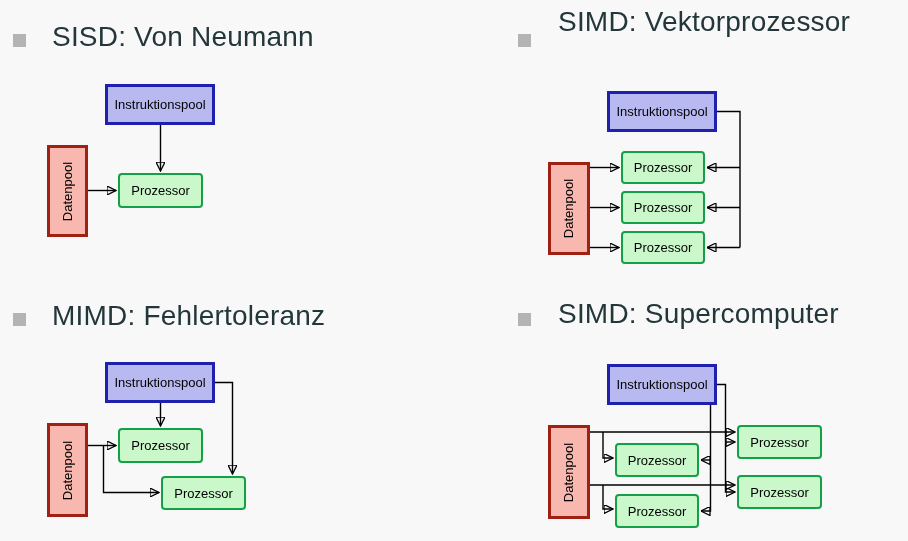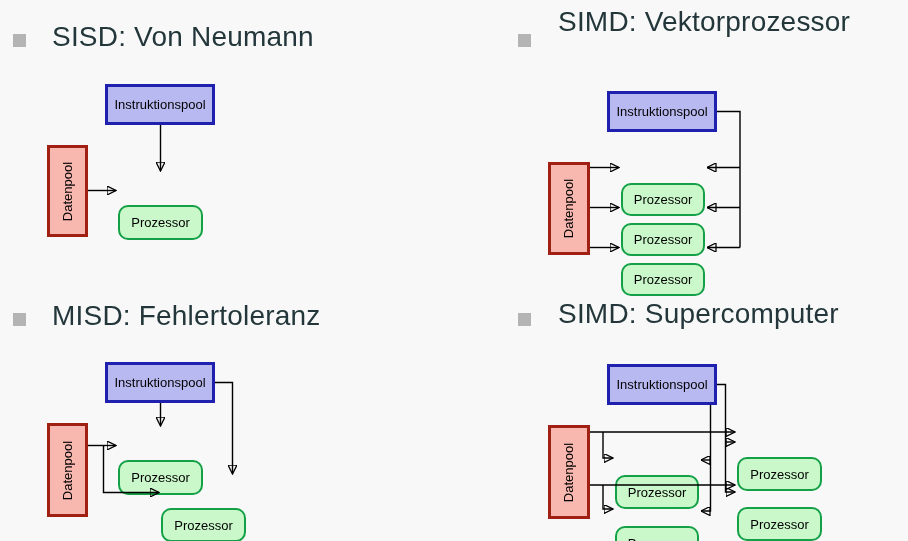--- a/index.html
+++ b/index.html
@@ -55,22 +55,21 @@
     background:var(--data-fill);
     border:3px solid var(--data-border);
   }
   .daten .vlabel{
     transform:rotate(-90deg);
     white-space:nowrap;
   }
   .proz{
     background:var(--processor-fill);
     border:2.5px solid var(--processor-border);
-    border-radius:10px;
-    margin-top:32px;
+    border-radius:4px;
   }
   .arrows{
     position:absolute;
     left:0;top:0;
     width:908px;height:541px;
     z-index:3;
     pointer-events:none;
   }
   .arrows path, .arrows polyline{
     fill:none;
@@ -112,21 +111,21 @@
     <div class="box proz" style="left:621px;top:191px;width:84px;height:33px">
       <span>Prozessor</span>
     </div>
     <div class="box proz" style="left:621px;top:231px;width:84px;height:33px">
       <span>Prozessor</span>
     </div>
   </section>
 
   <section>
     <div class="bullet" style="left:13px;top:313px"></div>
-    <h2 class="heading" style="left:52px;top:300px">MISD: Fehlertoleranz</h2>
+    <h2 class="heading" style="left:52px;top:300px">MIMD: Fehlertoleranz</h2>
     <div class="box instr" style="left:105px;top:362px;width:110px;height:41px">
       <span>Instruktionspool</span>
     </div>
     <div class="box daten" style="left:47px;top:423px;width:41px;height:94px">
       <span class="vlabel">Datenpool</span>
     </div>
     <div class="box proz" style="left:118px;top:428px;width:85px;height:35px">
       <span>Prozessor</span>
     </div>
     <div class="box proz" style="left:161px;top:476px;width:85px;height:34px">

